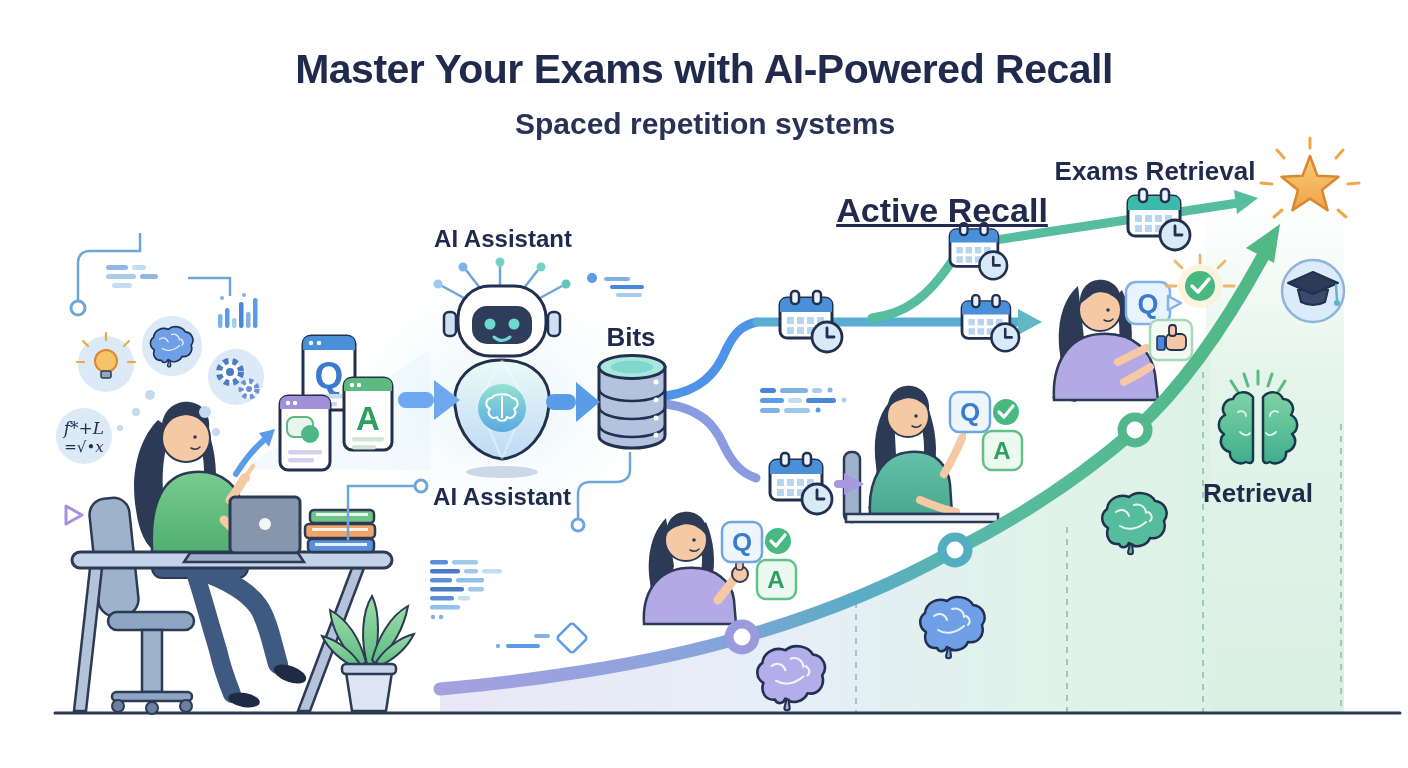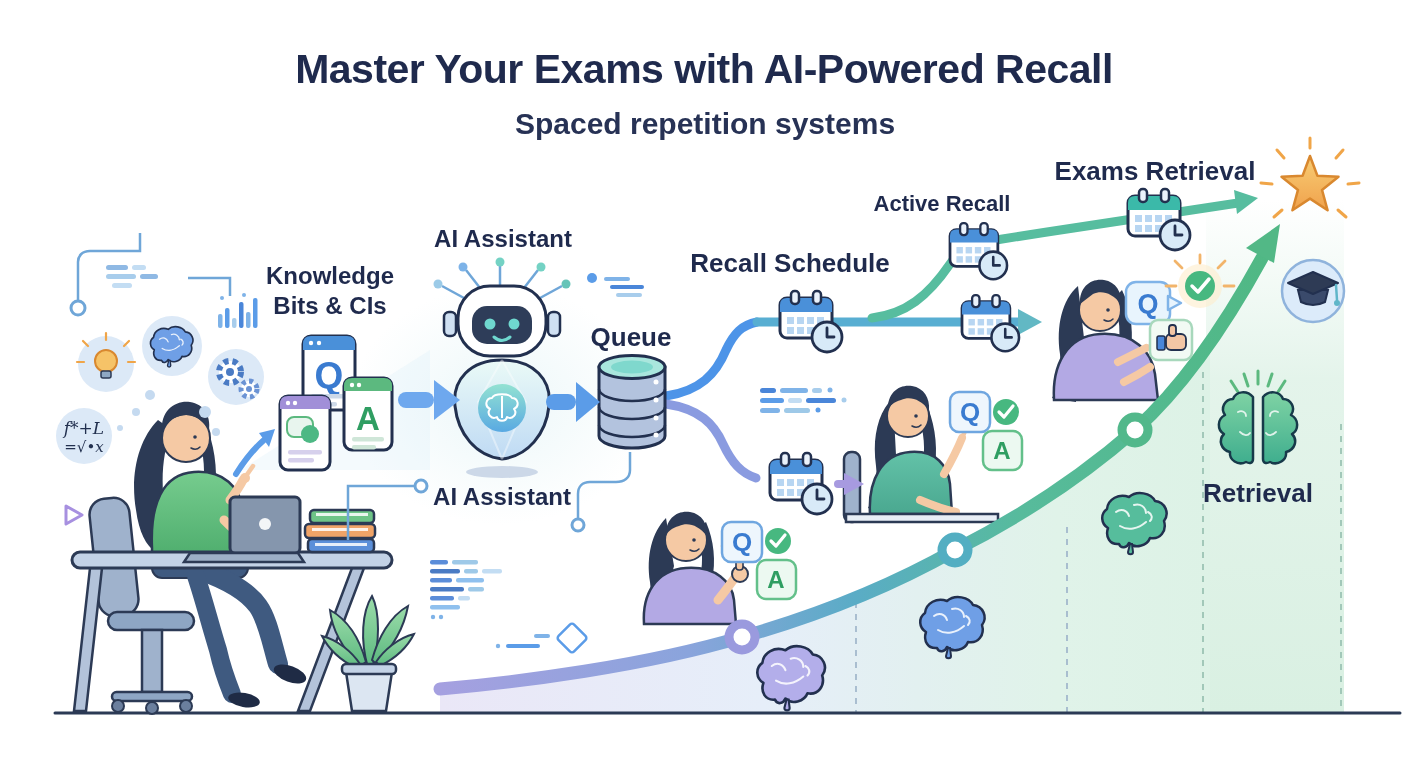--- a/index.html
+++ b/index.html
@@ -6,21 +6,21 @@
   .canvas{position:relative;width:1408px;height:768px;background:#ffffff;overflow:hidden;
           font-family:"Liberation Sans",sans-serif;color:#1f2a4d;}
   .lbl{position:absolute;transform:translateX(-50%);font-weight:700;white-space:nowrap;color:#1f2a4d;}
   .title{top:46px;left:704px;font-size:41px;letter-spacing:-0.5px;}
   .subtitle{top:107px;left:668px;font-size:30px;font-weight:600;color:#273255;margin-left:37px;}
   .knowledge{top:261px;left:330px;font-size:24px;text-align:center;line-height:1.26;}
   .ai-top{top:225px;left:503px;font-size:24px;}
   .queue{top:322px;left:631px;font-size:26px;}
   .ai-bottom{top:483px;left:502px;font-size:24px;}
   .recall-schedule{top:248px;left:790px;font-size:26px;}
-  .active-recall{top:191px;left:942px;font-size:22px;}
+  .active-recall{top:191px;left:942px;font-size:34px;text-decoration:underline;}
   .strong-retrieval{top:156px;left:1155px;font-size:26px;}
   .retrieval{top:478px;left:1258px;font-size:26px;}
   svg{position:absolute;left:0;top:0;}
   svg text{font-family:"Liberation Sans",sans-serif;}
   .formula-text{font-family:"DejaVu Serif",serif;font-style:italic;}
 </style>
 </head>
 <body>
 
 <div class="canvas">
@@ -569,25 +569,20 @@
     <circle cx="1313" cy="291" r="31" fill="#dcebfa" stroke="#8fb3dc" stroke-width="2.5"></circle>
     <path d="M1298,290 L1301,302 Q1313,308 1325,302 L1328,290 Z" fill="#3a4a6b" stroke="#22304f" stroke-width="2"></path>
     <polygon points="1288,283 1313,272 1338,283 1313,294" fill="#2e3b55" stroke="#22304f" stroke-width="2" stroke-linejoin="round"></polygon>
     <path d="M1336,285 L1337,300" stroke="#5fb6c9" stroke-width="2.5" stroke-linecap="round"></path>
         <circle cx="1337" cy="303" r="3" fill="#5fb6c9"></circle>
   </g>
 </svg>
 
 <div class="lbl title">Master Your Exams with AI-Powered Recall</div>
 <div class="lbl subtitle">Spaced repetition systems</div>
-<div class="lbl knowledge">
-  <span>Knowledge</span><br>
-  <span>Bits &amp; CIs</span>
-</div>
 <div class="lbl ai-top">AI Assistant</div>
-<div class="lbl queue">Queue</div>
+<div class="lbl queue">Bits</div>
 <div class="lbl ai-bottom">AI Assistant</div>
-<div class="lbl recall-schedule">Recall Schedule</div>
 <div class="lbl active-recall">Active Recall</div>
 <div class="lbl strong-retrieval">Exams Retrieval</div>
 <div class="lbl retrieval">Retrieval</div>
 
 </div>
 
 </body></html>

